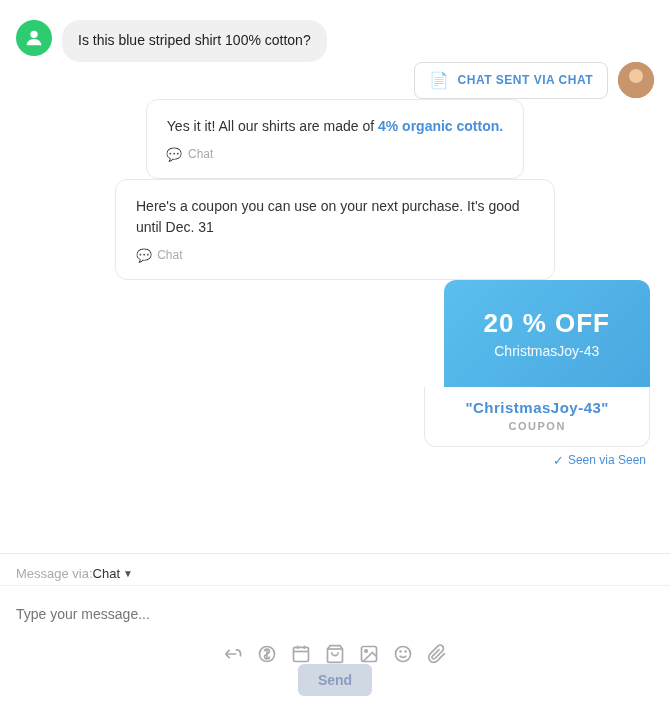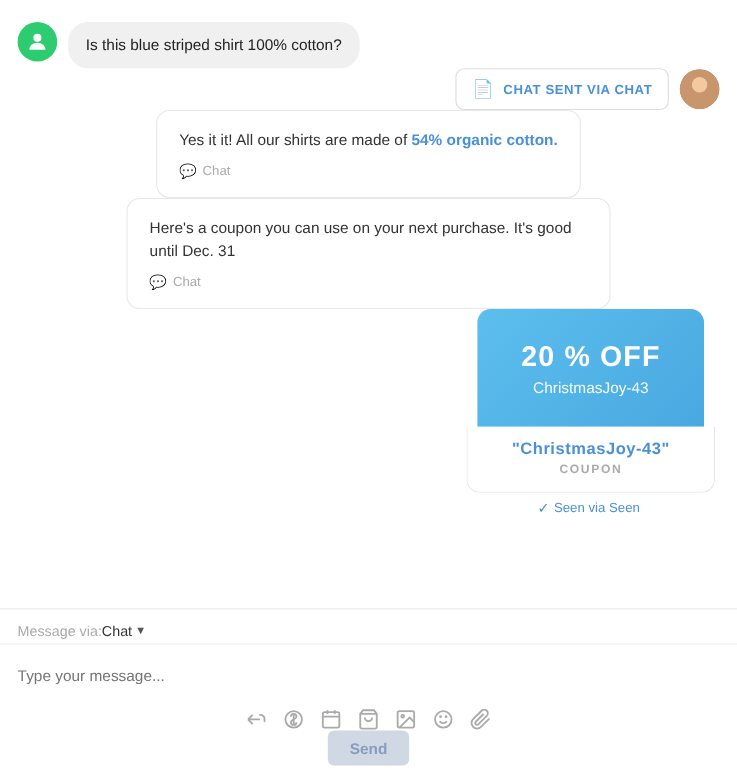--- a/index.html
+++ b/index.html
@@ -115,21 +115,21 @@
       font-size: 12px;
     }
     .agent-channel .chat-bubble-icon {
       font-size: 13px;
     }
 
     
     .coupon-section {
       display: flex;
       flex-direction: column;
-      align-items: center;
+      align-items: flex-end;
       gap: 0;
     }
     .coupon-card-blue {
       background: linear-gradient(135deg, #5bbfee, #4aa8e0);
       border-radius: 12px 12px 0 0;
       padding: 28px 40px;
       min-width: 200px;
       text-align: center;
       color: #fff;
     }
@@ -285,21 +285,21 @@
         <rect width="36" height="36" rx="18" fill="#c8956c"></rect>
         <ellipse cx="18" cy="14" rx="7" ry="7" fill="#f5c9a0"></ellipse>
         <path d="M4 36 Q18 24 32 36" fill="#c8956c"></path>
       </svg>
     </div>
   </div>
 
   <div class="bubble-agent">
     <div class="agent-text">
       <span>Yes it it! All our shirts are made of</span>
-      <span class="highlight" style="color:#4a90d9; font-weight:600;">54% organic cotton.</span>
+      <span class="highlight" style="color:#4a90d9; font-weight:600;">4% organic cotton.</span>
     </div>
     <div class="agent-channel">
       <span class="chat-bubble-icon">💬</span>
       <span>Chat</span>
     </div>
   </div>
 
   <div class="bubble-agent">
     <div class="agent-text">
       <span>Here's a coupon you can use on your next purchase. It's good until Dec. 31</span>

